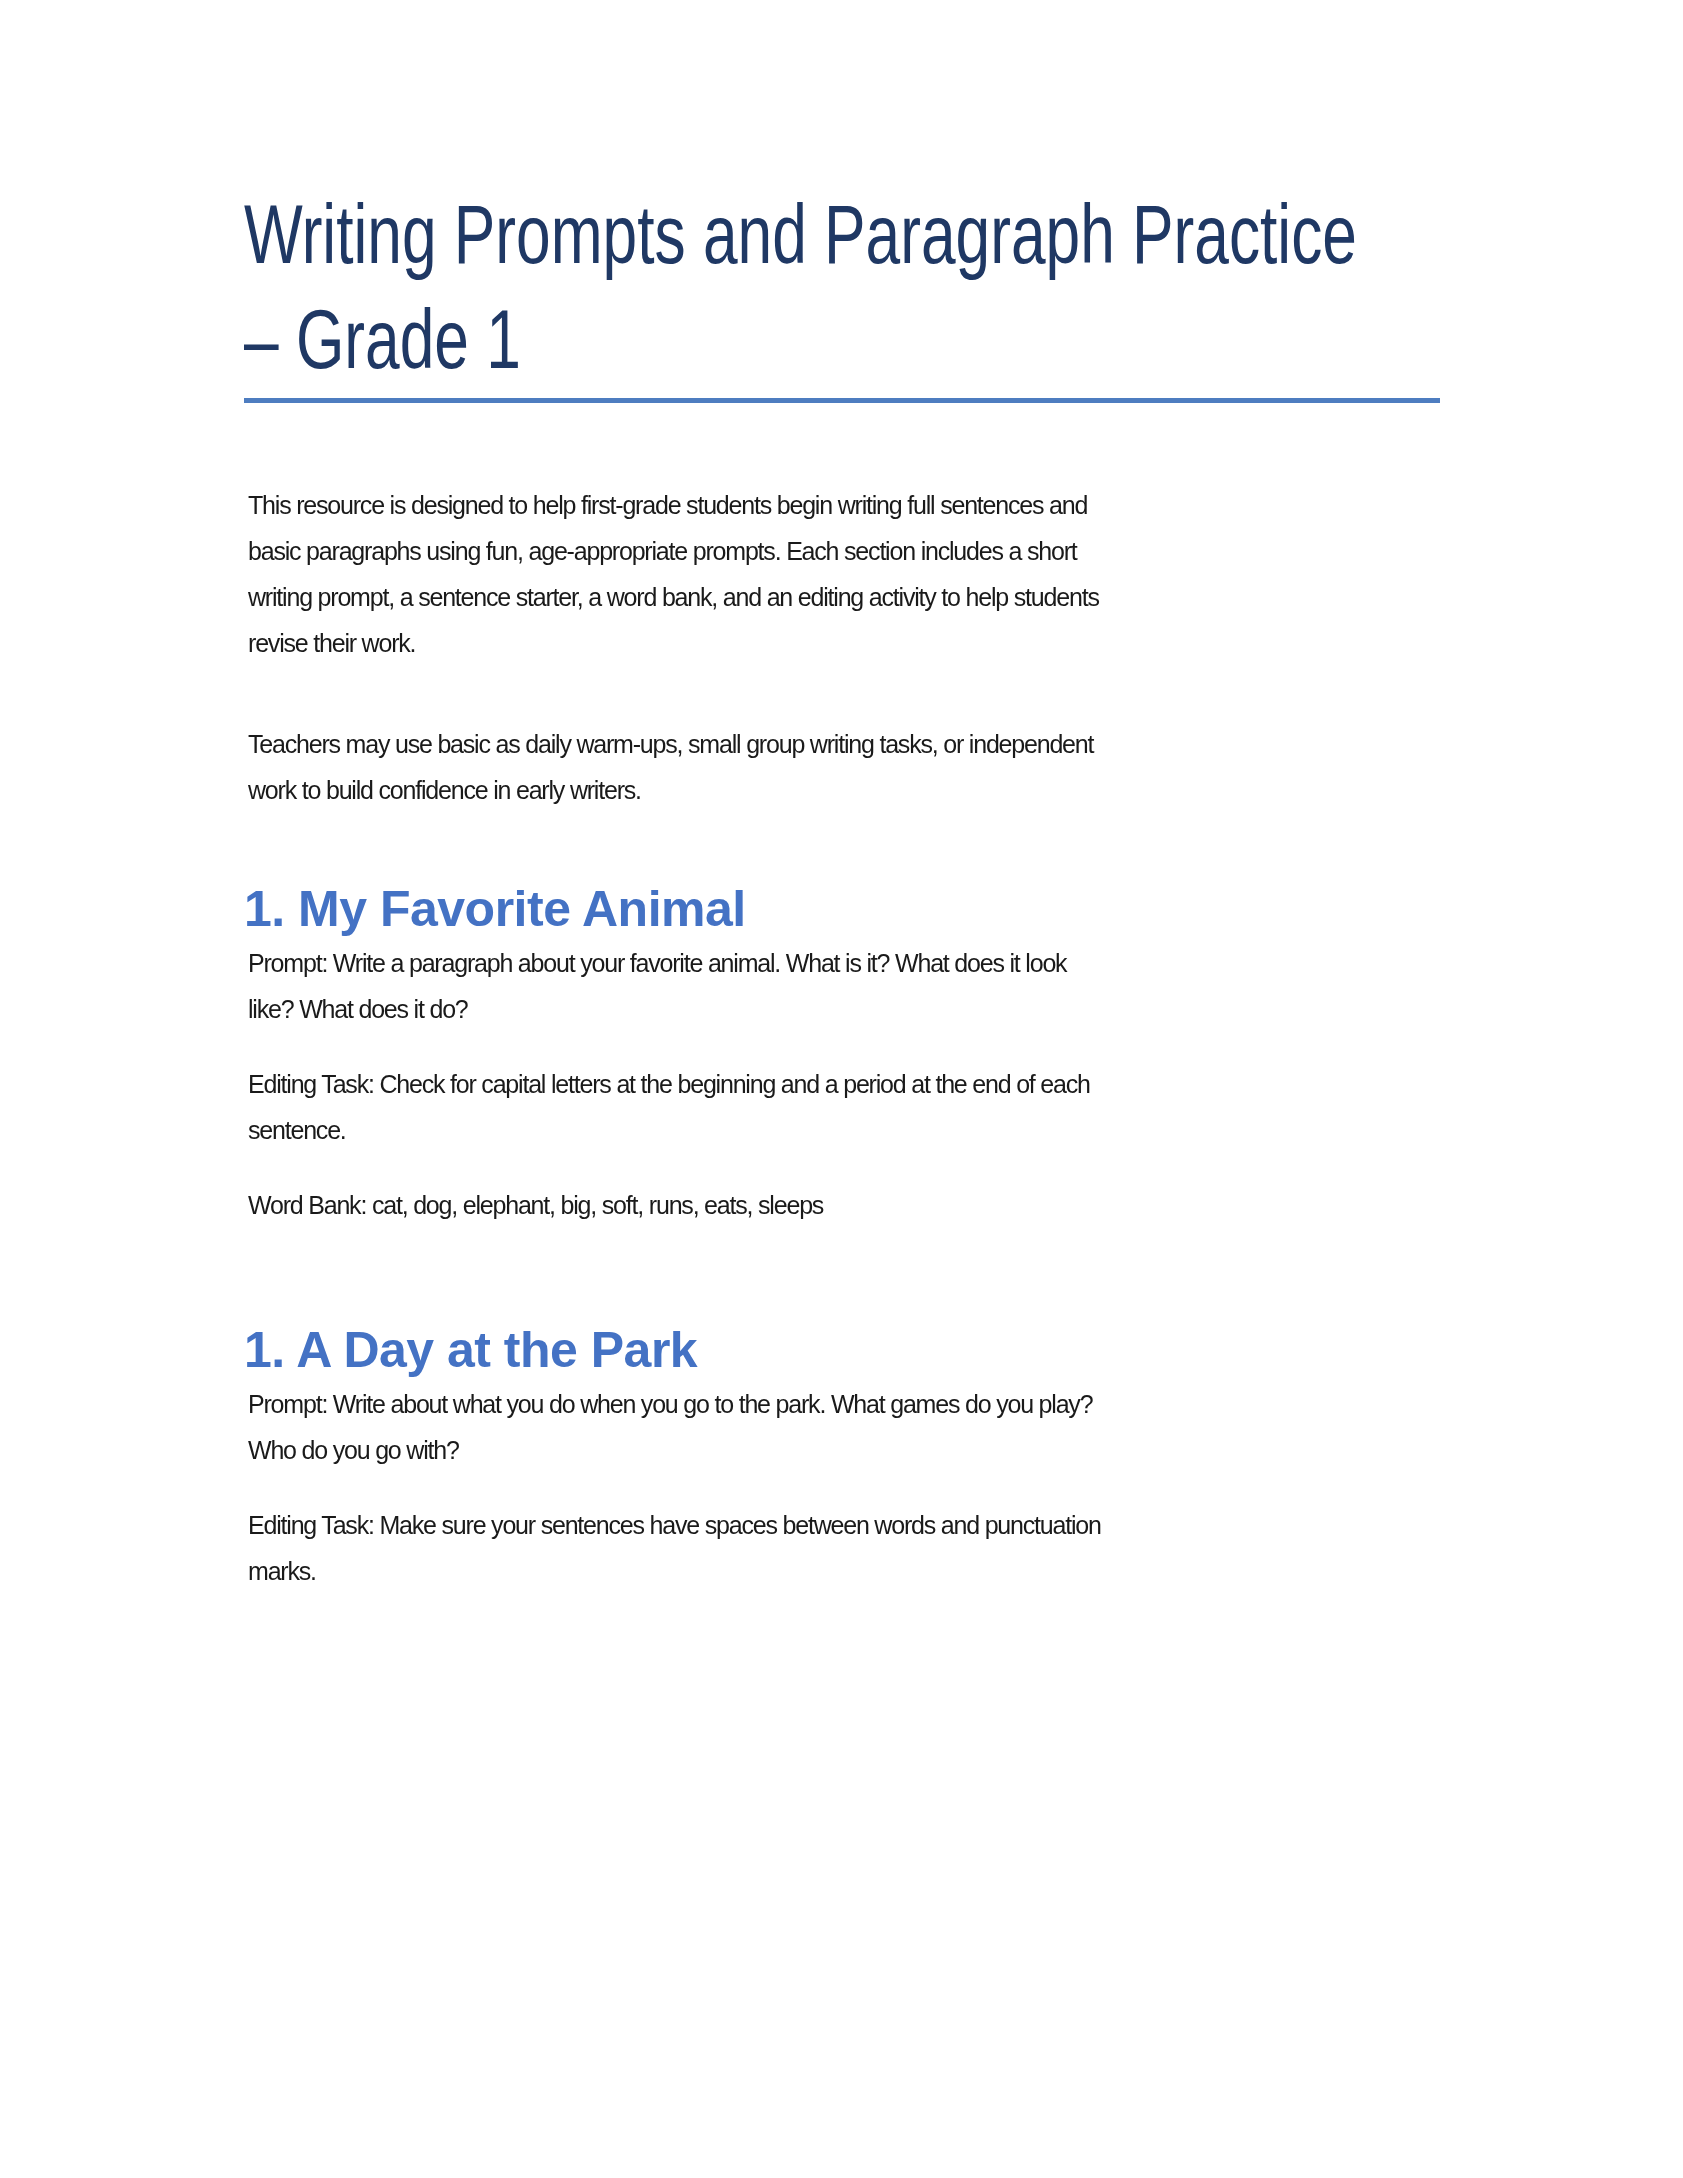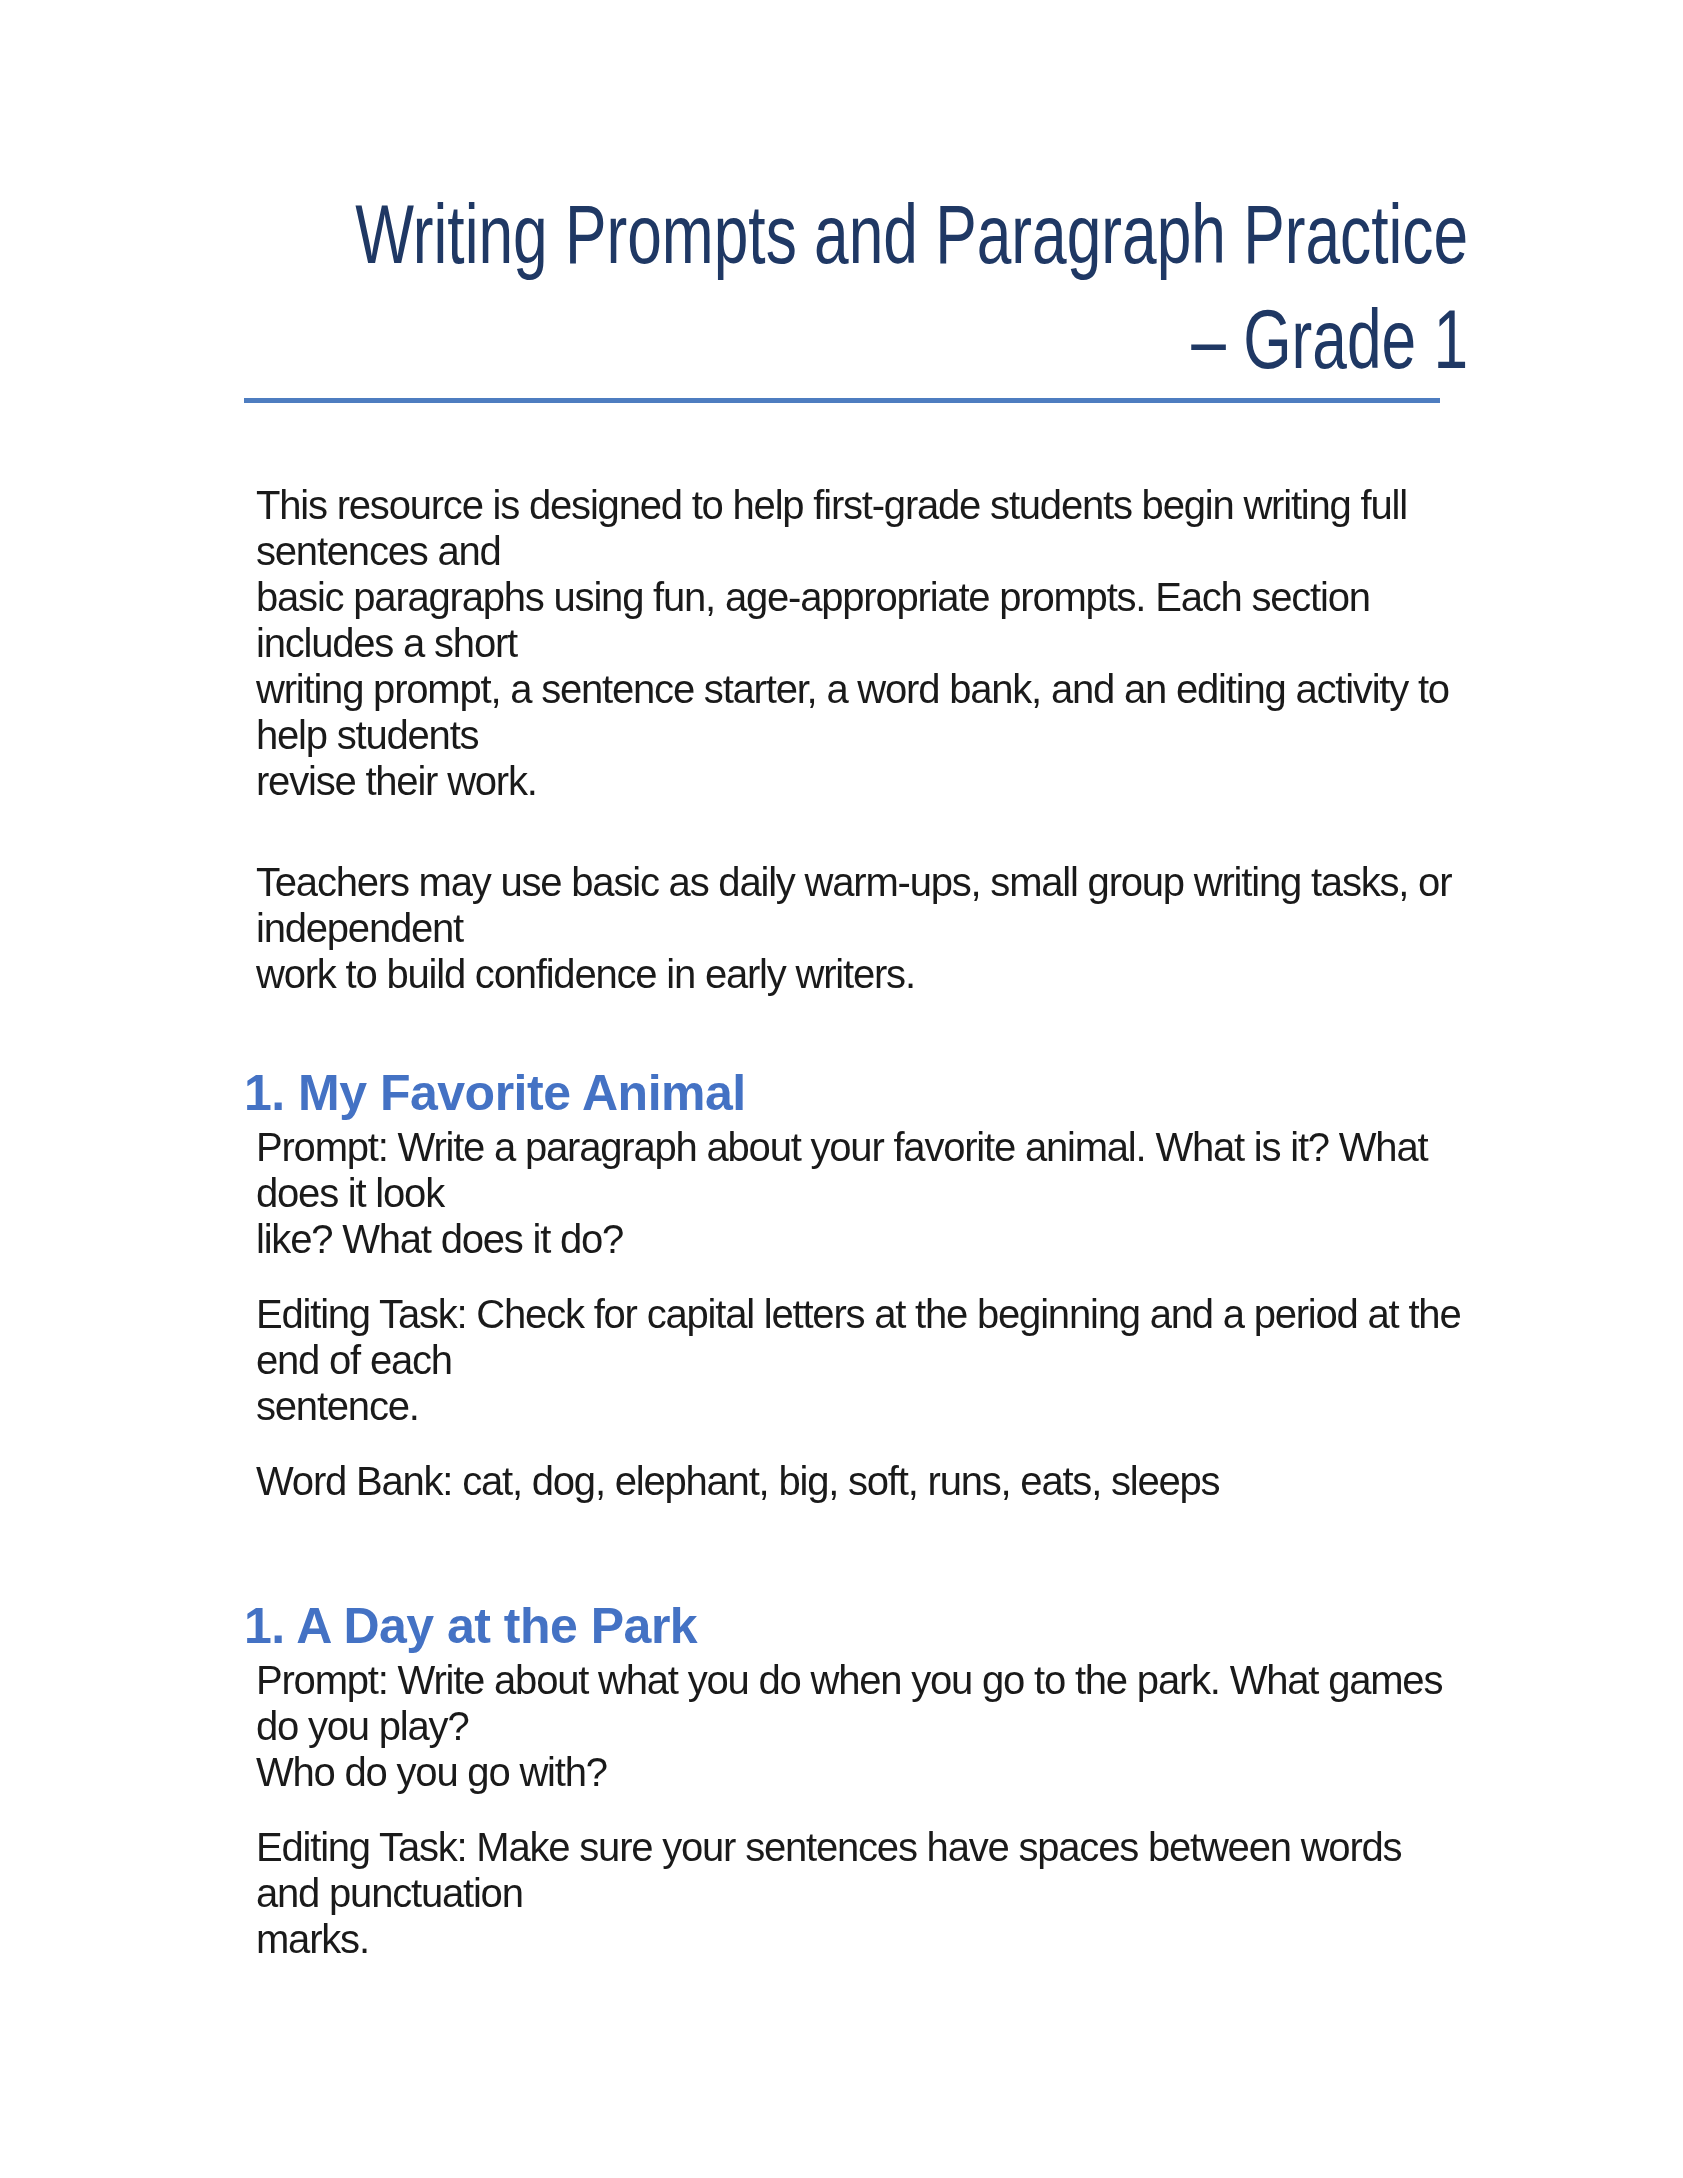--- a/index.html
+++ b/index.html
@@ -22,39 +22,38 @@
     top: 0;
     width: 1218px;
   }
   
   .doc-title {
     margin: 182px 0 0 0;
     font-size: 83px;
     line-height: 105px;
     font-weight: 400;
     color: var(--color-title, #1F3864);
-    text-align: right;
   }
   .condense {
     display: inline-block;
     width: 134%;
     transform: scaleX(0.75);
     transform-origin: 0 0;
     white-space: pre-line;
   }
   .title-rule {
     margin-top: 6px;
     height: 5px;
     width: 1196px;
     background: var(--color-rule, #4E7DC0);
   }
   
   .para {
-    margin: 0 0 29px 12px;
-    font-size: 40px;
+    margin: 0 0 29px 4px;
+    font-size: 25px;
     line-height: 46px;
     letter-spacing: -1.2px;
     white-space: pre-line;
     color: var(--color-body, #1a1a1a);
   }
   .first-body-para {
     margin-top: 79px;
   }
   .intro-gap {
     margin-bottom: 55px;

